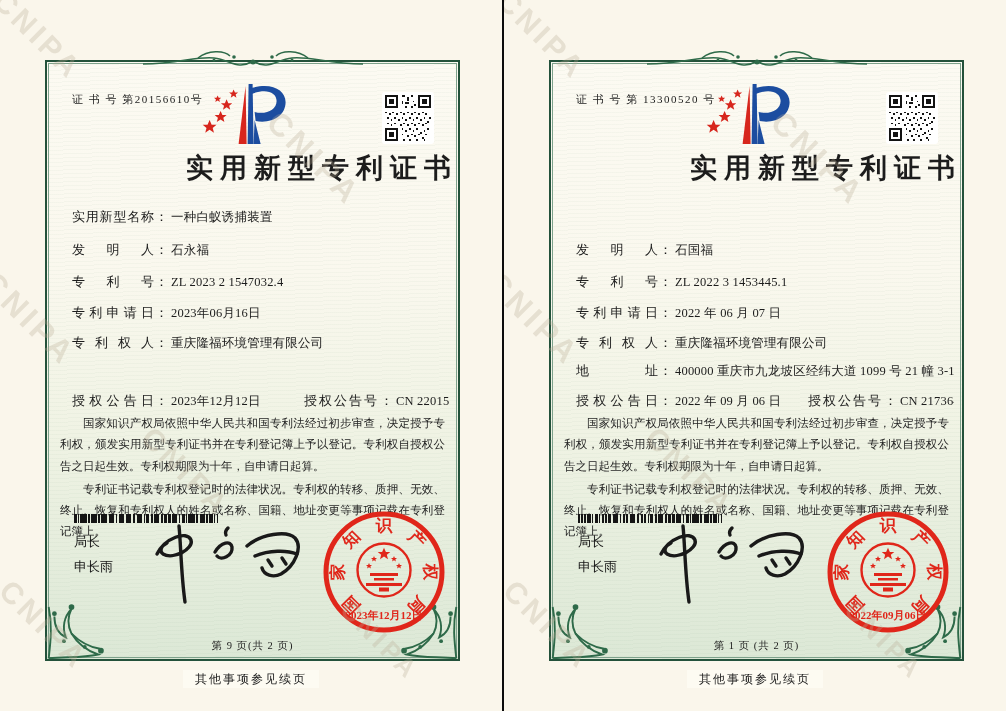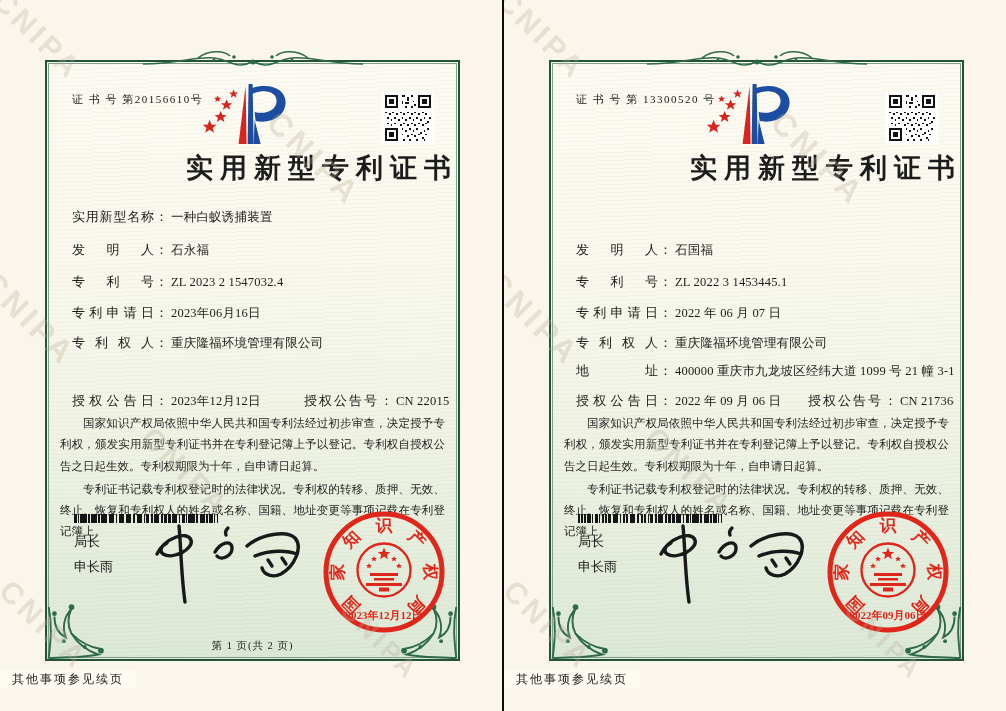--- a/index.html
+++ b/index.html
@@ -36,21 +36,21 @@
   .barcode{position:absolute;top:452px;left:27px;width:144px;height:9px;
     background:
       repeating-linear-gradient(90deg,#151515 0 1.5px,transparent 1.5px 3.5px),
       repeating-linear-gradient(90deg,#151515 0 1px,transparent 1px 6px),
       repeating-linear-gradient(90deg,#151515 0 2.5px,transparent 2.5px 9px);}
   .signer{position:absolute;top:468px;left:27px;font-size:13px;line-height:1.9;
           font-family:Liberation Sans, sans-serif;color:#151515}
   .sig{position:absolute;left:88px;top:452px;width:190px;height:100px}
   .seal{position:absolute;top:445px;right:9px;width:130px;height:130px}
   .pageinfo{position:absolute;top:577px;left:0;width:100%;text-align:center;font-size:10.5px;letter-spacing:1px}
-  .footnote{position:absolute;top:671px;left:0;width:100%;text-align:left;font-size:12px;letter-spacing:2px;z-index:1}
+  .footnote{position:absolute;top:671px;left:0;width:100%;text-align:center;font-size:12px;letter-spacing:2px;z-index:1}
   .footnote span{background:#fdfbf2;padding:2px 12px}
   svg text{font-family:"Liberation Serif","DejaVu Serif",serif}
 </style>
 </head>
 <body>
 
 <svg width="0" height="0" style="position:absolute">
   <defs>
     <path id="star" d="M0,-6 L1.8,-1.9 L6,-1.9 L2.7,0.8 L3.8,5 L0,2.4 L-3.8,5 L-2.7,0.8 L-6,-1.9 L-1.8,-1.9 Z"></path>
   </defs>
@@ -207,21 +207,21 @@
           <use href="#star" transform="translate(50,59) scale(0.5)"></use>
           <use href="#star" transform="translate(80,59) scale(0.5)"></use>
           <rect x="51" y="66" width="28" height="3"></rect>
           <rect x="55" y="71" width="20" height="2.5"></rect>
           <rect x="47" y="76" width="36" height="3"></rect>
           <rect x="60" y="80.5" width="10" height="4"></rect>
         </g>
         <text x="65" y="112" font-size="11" font-weight="bold" fill="#e0261a" text-anchor="middle">2023年12月12日</text>
       </svg>
 
-      <div class="pageinfo">第 1 页(共 2 页)</div>
+      <div class="pageinfo">第 9 页(共 2 页)</div>
     </div>
 
     <div class="footnote"><span>其他事项参见续页</span></div>
   </div>
 
   <div class="divider"></div>
 
   <div class="panel">
     <span class="wm" style="left:-18px;top:18px;font-size:30px">CNIPA</span>
     <span class="wm" style="left:255px;top:140px;font-size:32px">CNIPA</span>
@@ -371,18 +371,19 @@
           <use href="#star" transform="translate(50,59) scale(0.5)"></use>
           <use href="#star" transform="translate(80,59) scale(0.5)"></use>
           <rect x="51" y="66" width="28" height="3"></rect>
           <rect x="55" y="71" width="20" height="2.5"></rect>
           <rect x="47" y="76" width="36" height="3"></rect>
           <rect x="60" y="80.5" width="10" height="4"></rect>
         </g>
         <text x="65" y="112" font-size="11" font-weight="bold" fill="#e0261a" text-anchor="middle">2022年09月06日</text>
       </svg>
 
+      <div class="pageinfo">第 1 页 (共 2 页)</div>
     </div>
 
     <div class="footnote"><span>其他事项参见续页</span></div>
   </div>
 
 </div>
 
 </body></html>

